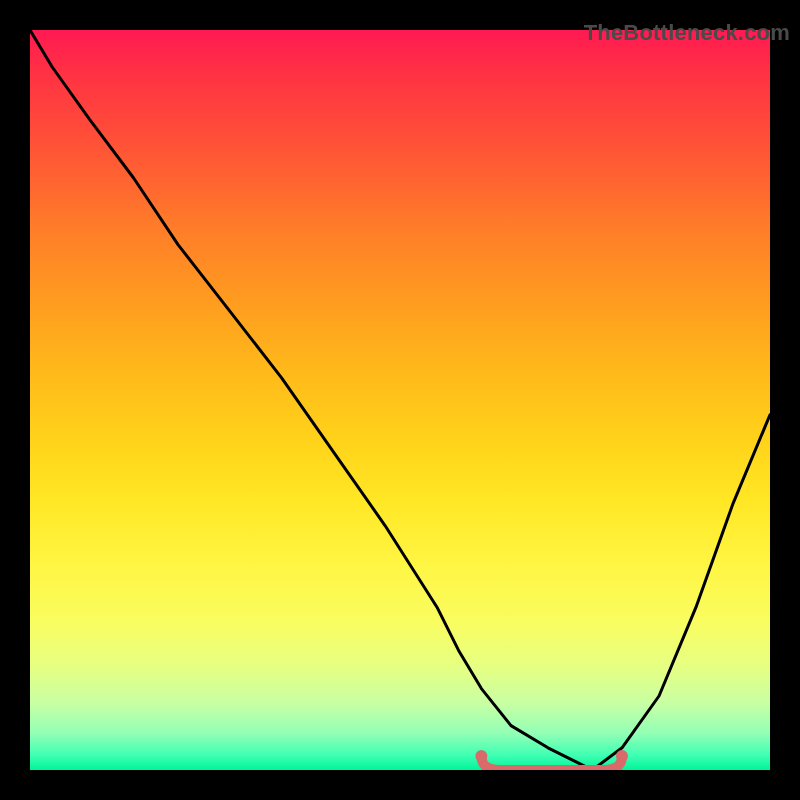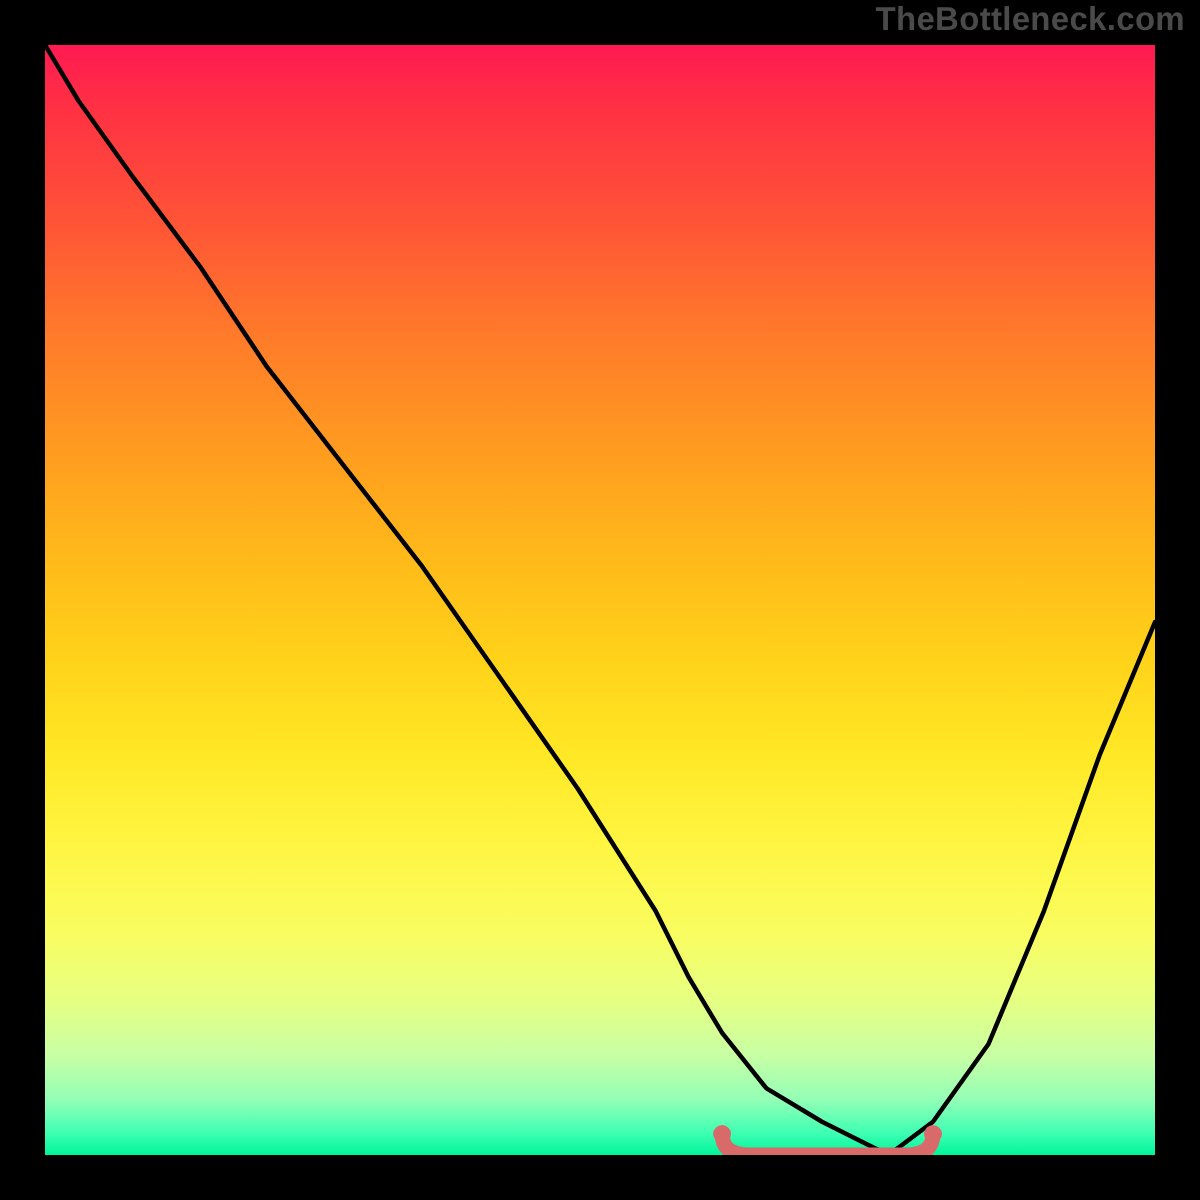--- a/index.html
+++ b/index.html
@@ -11,21 +11,21 @@
     overflow: hidden;
   }
   .container {
     position: relative;
     width: 800px;
     height: 800px;
     background: #000;
   }
   .watermark {
     position: absolute;
-    top: 0;
+    top: 20px;
     right: 10px;
     font-family: Arial, Helvetica, sans-serif;
     font-size: 22px;
     font-weight: 600;
     color: #4a4a4a;
     letter-spacing: 0.2px;
     z-index: 10;
   }
   .plot {
     position: absolute;

